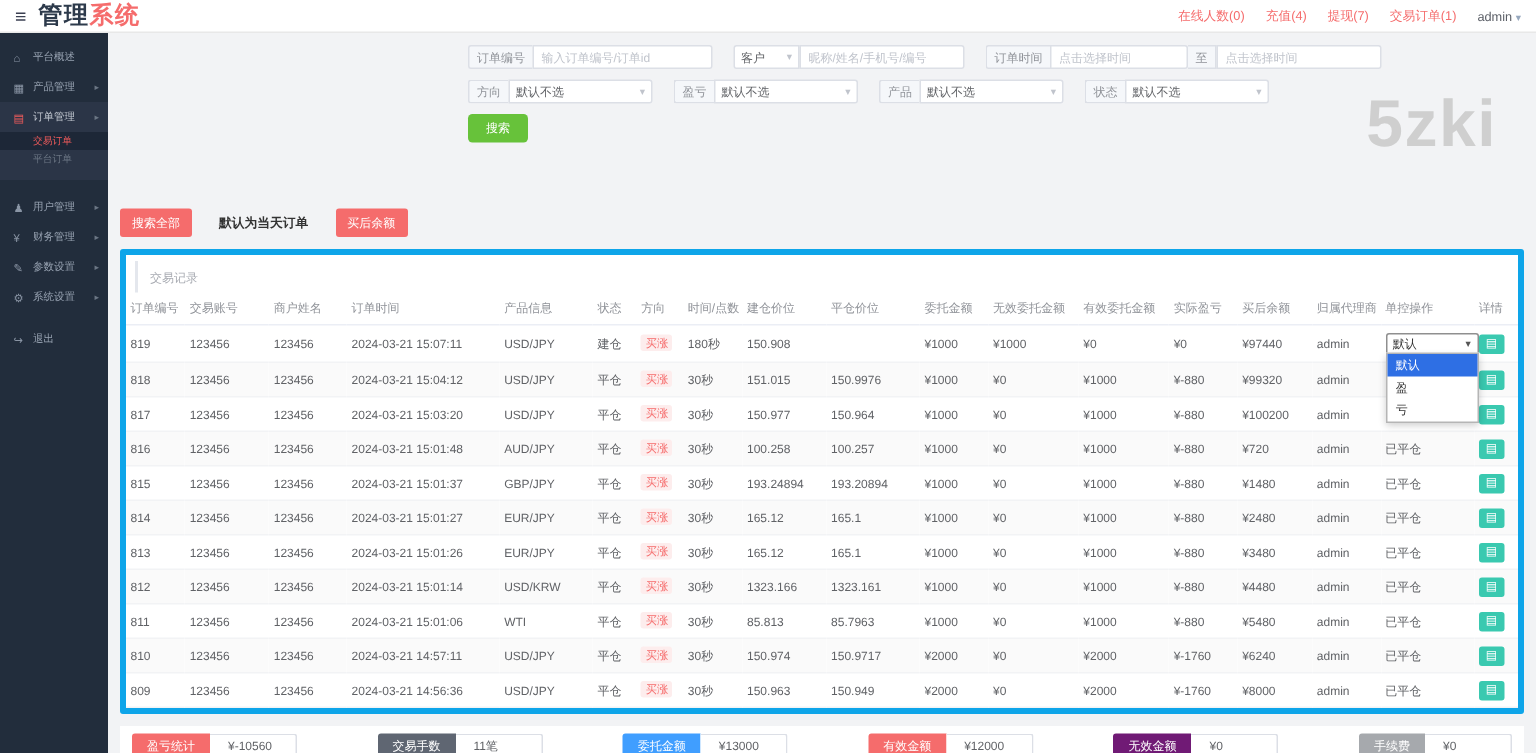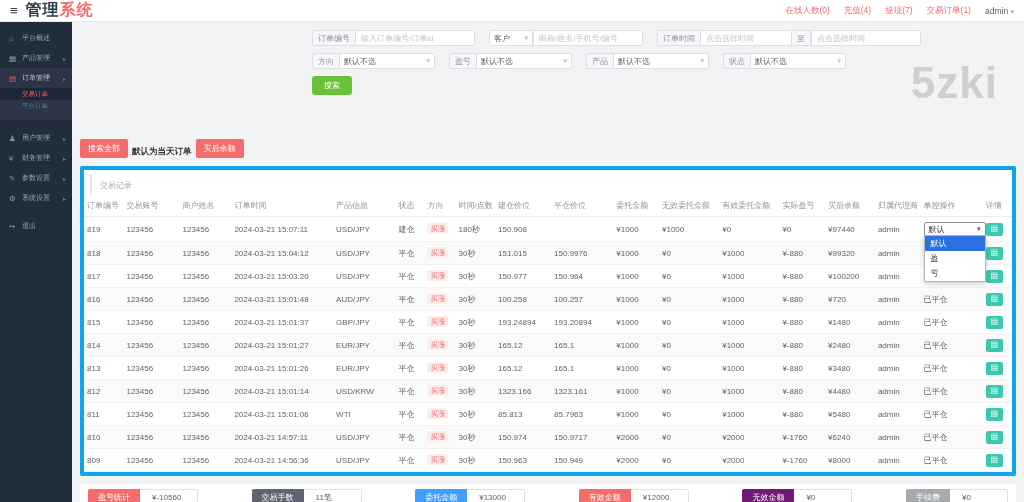--- a/index.html
+++ b/index.html
@@ -51,21 +51,21 @@
   .finput::placeholder { color:#c0c4cc; }
   .fselect { border:1px solid #dcdfe6; height:16px; background:#fff; font-size:8px; color:#606266;
              display:flex; align-items:center; justify-content:space-between; padding:0 4px;
              border-radius:2px 0 0 2px; cursor:pointer; }
   .fselect.wide { width:96px; border-radius:0 2px 2px 0; }
   .fselect .caret { color:#c0c4cc; font-size:7px; margin-left:5px; }
   .btn-green { background:#67c23a; color:#fff; font-size:8px; border:none; border-radius:3px;
                padding:4px 12px; cursor:pointer; }
 
   
-  .actions { display:flex; align-items:flex-end; gap:4px; padding:4px 0 0 8px; position:relative; z-index:2;margin-top:40px; }
+  .actions { display:flex; align-items:center; gap:18px; padding:4px 0 0 8px; position:relative; z-index:2;margin-top:40px; }
   .btn-red { background:#f56c6c; color:#fff; font-size:8px; border:none; border-radius:2px;
              padding:4px 8px; cursor:pointer; }
   .bold-note { font-size:8.5px; font-weight:bold; color:#333; }
 
   
   .card { background:#fff; margin:8px 8px 0 8px; border:4px solid #0ea5e9; border-radius:2px;
           position:relative; z-index:2; }
   .card-title { font-size:8px; color:#a8abb2; padding:6px 8px 4px 8px; border-left:2px solid #e4e7ed;
                 margin:4px 0 0 6px; }
   table.grid { width:100%; border-collapse:collapse; table-layout:fixed; }

